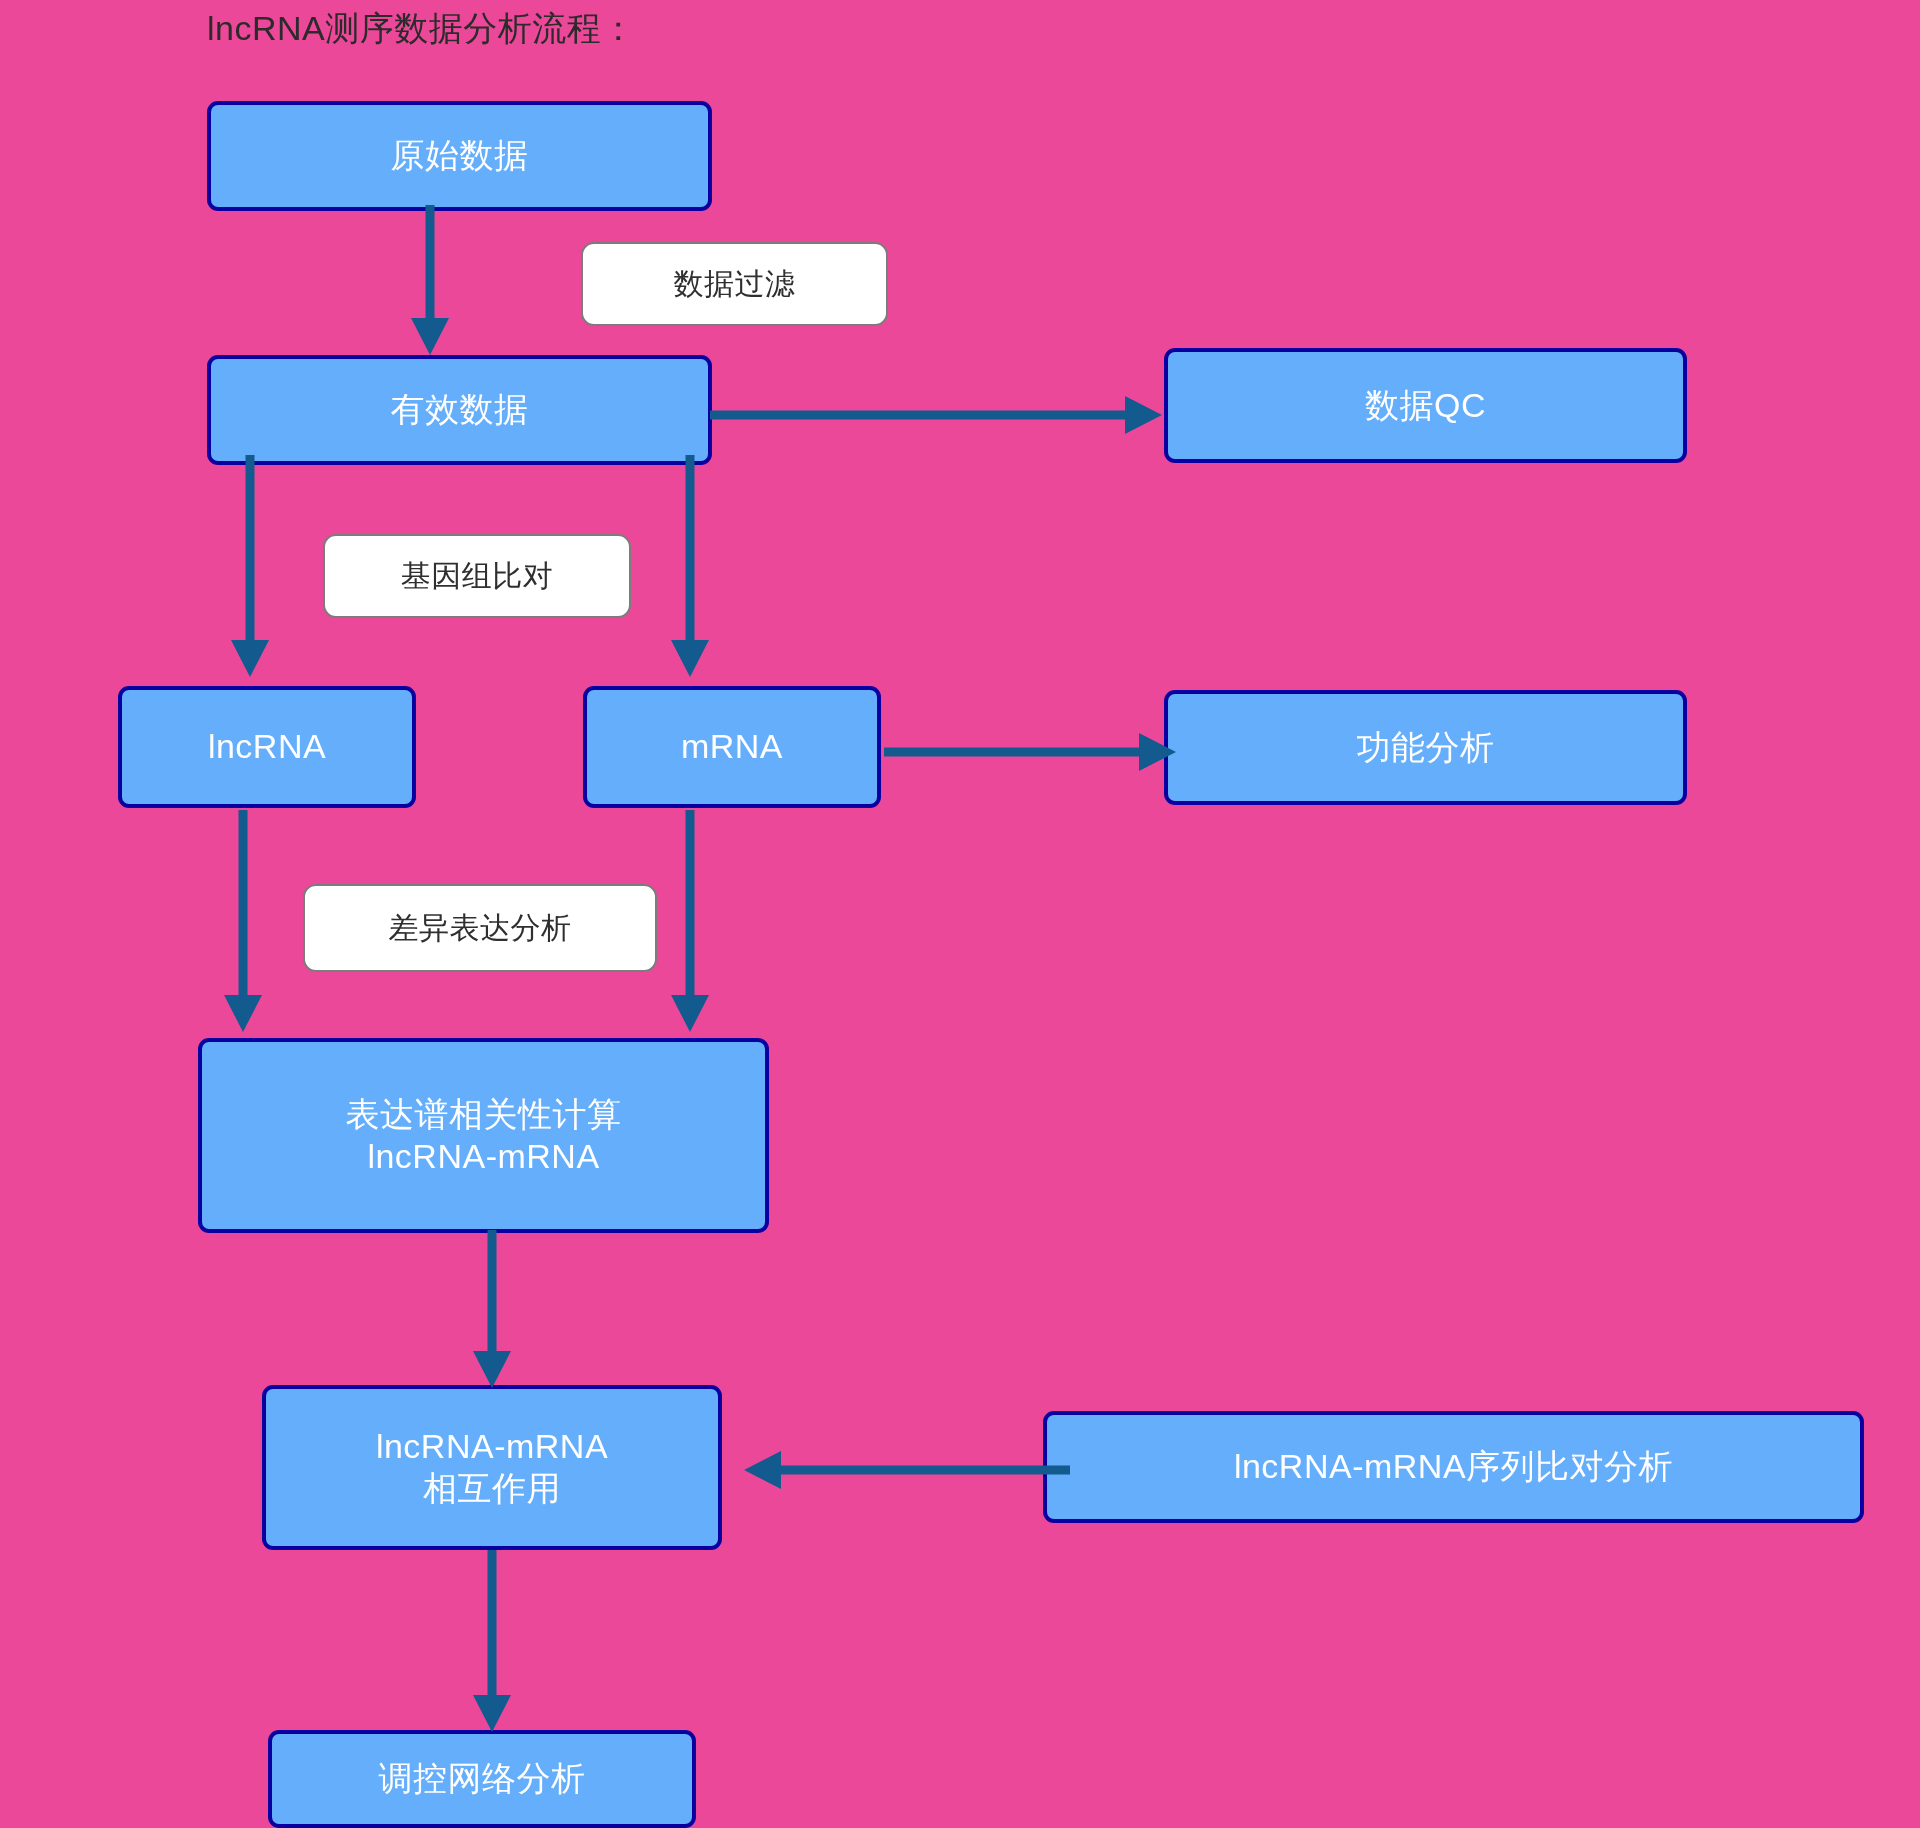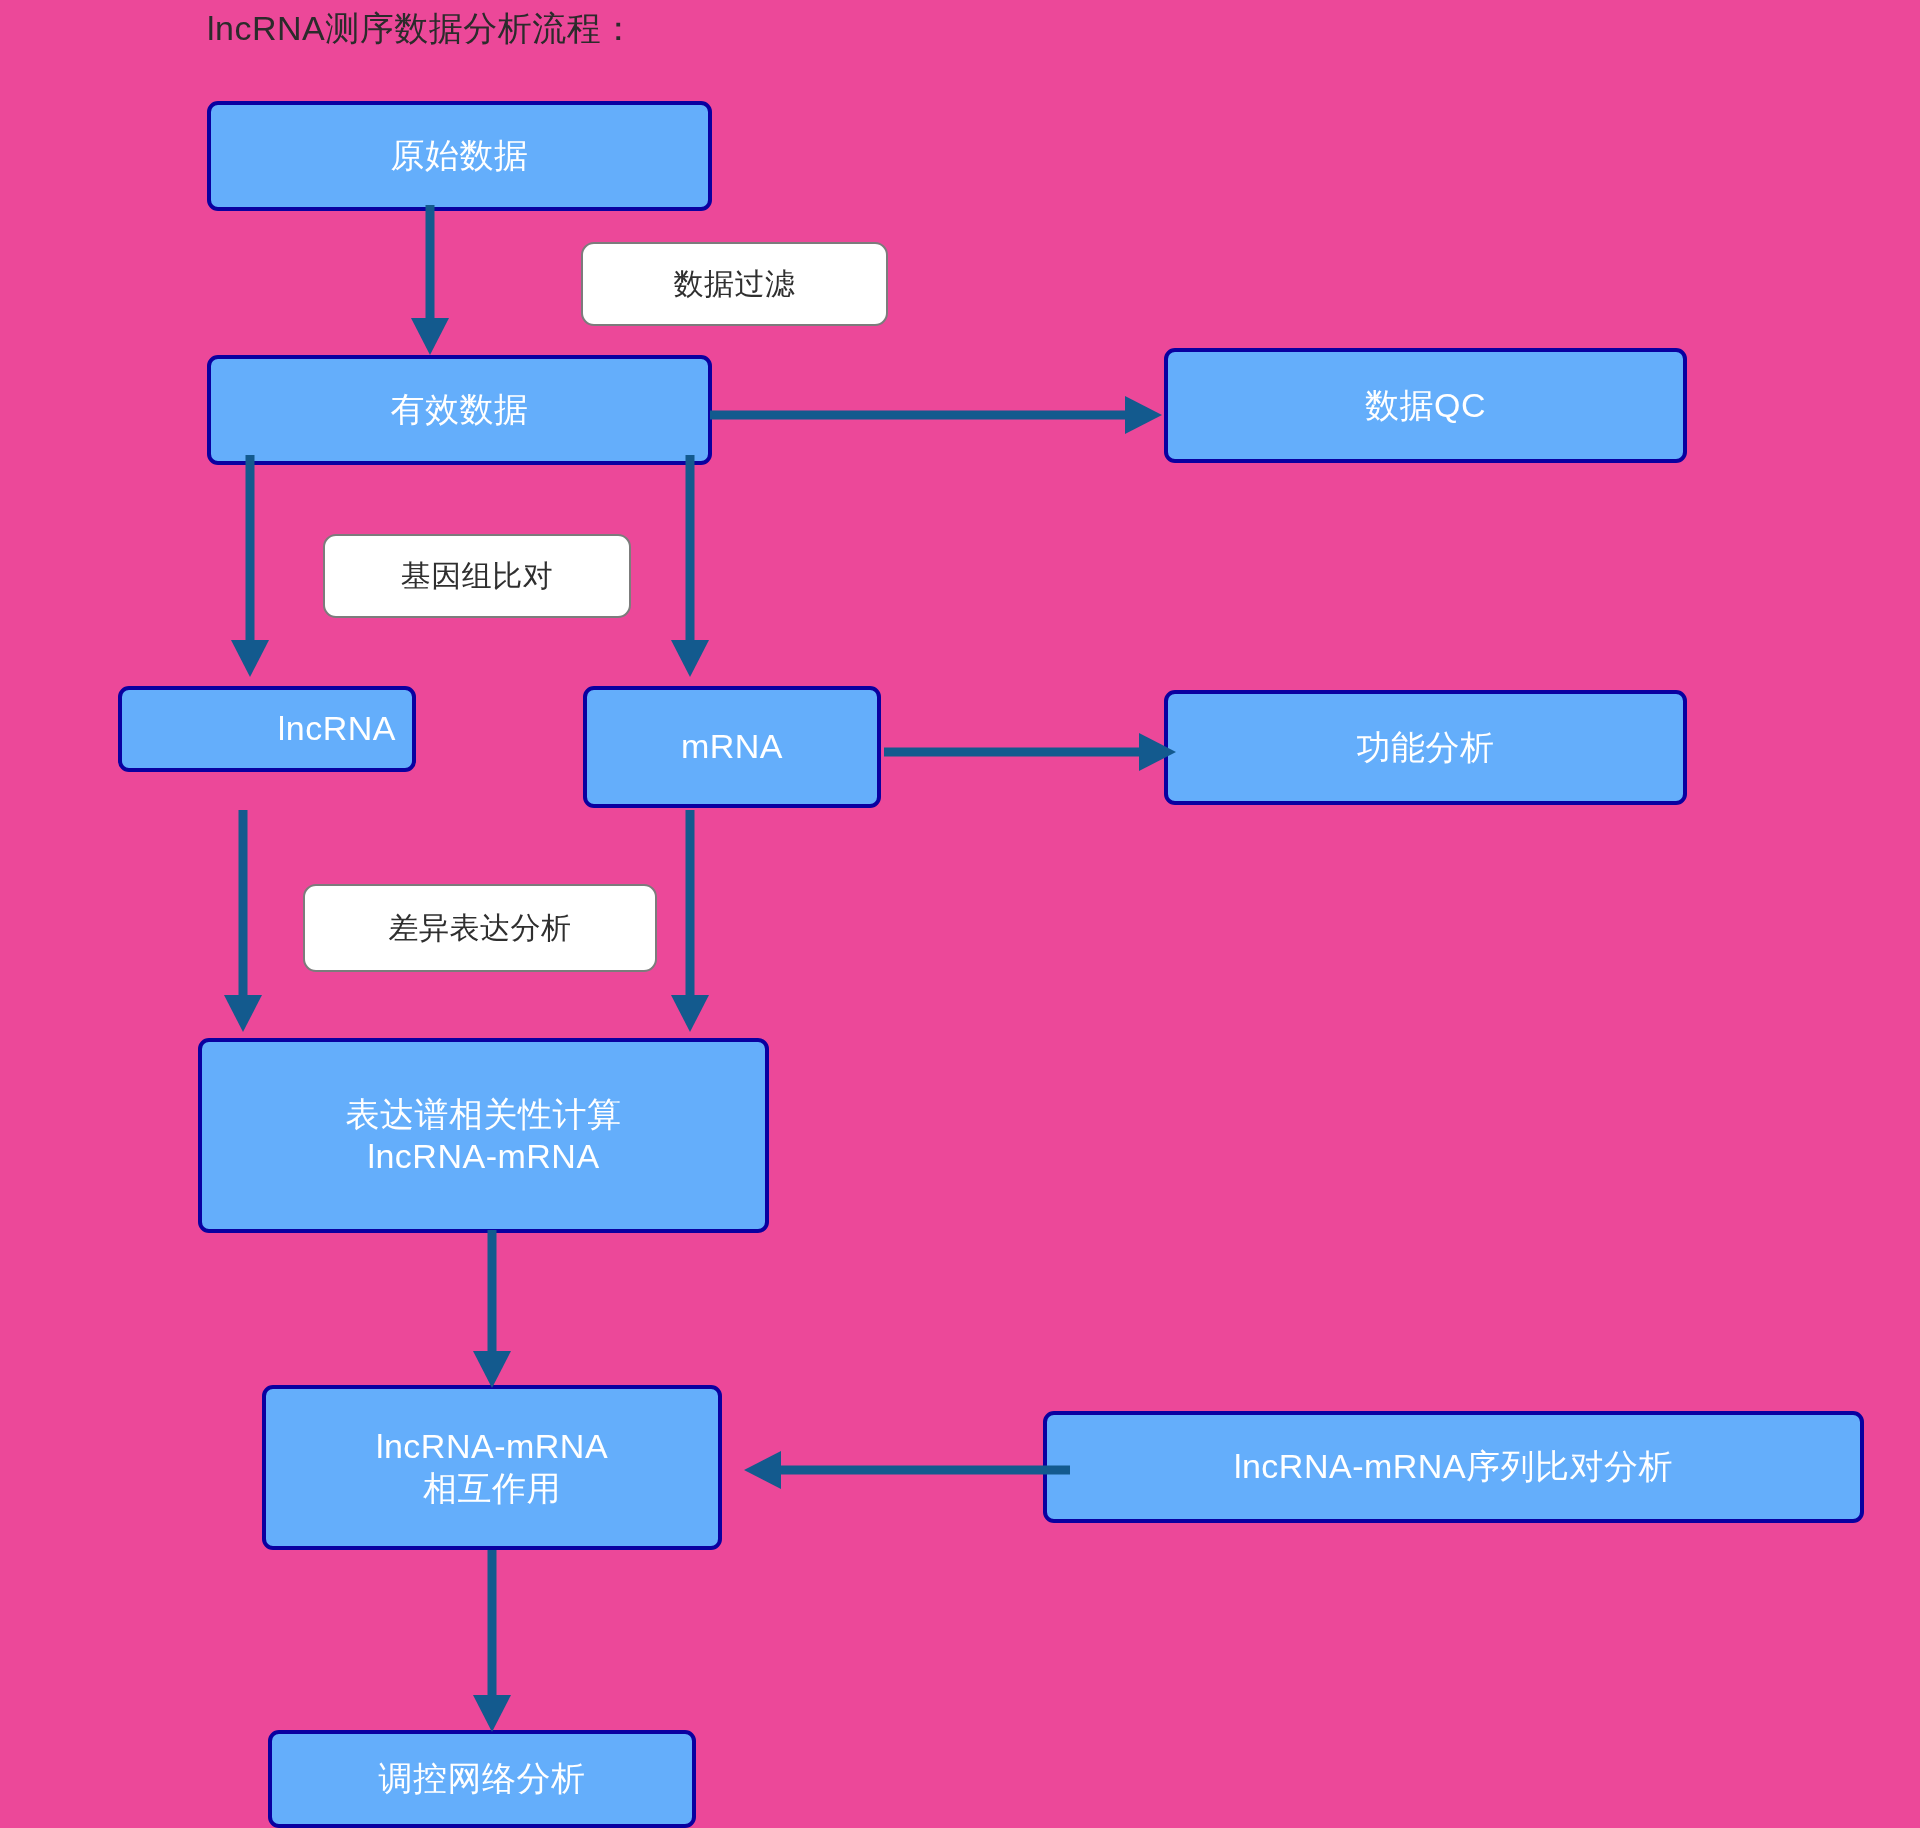--- a/index.html
+++ b/index.html
@@ -29,21 +29,21 @@
     border:4px solid #0A00A0;
     border-radius:11px;
     color:#ffffff;
     display:flex;
     align-items:center;
     justify-content:center;
     text-align:center;
     line-height:1.22;
     font-size:34px;
     letter-spacing:0.5px;
-    padding:4px 16px;
+    padding:4px 8px;
   }
   .node .ln{display:block;}
 
   
   .elabel{
     position:absolute;
     box-sizing:border-box;
     background:#ffffff;
     border:2.5px solid #7c7c7c;
     border-radius:13px;
@@ -143,21 +143,21 @@
   </div>
 
   <div class="node" style="left:207px;top:355px;width:505px;height:110px;">
     <span>有效数据</span>
   </div>
 
   <div class="node" style="left:1164px;top:348px;width:523px;height:115px;">
     <span>数据QC</span>
   </div>
 
-  <div class="node" style="left:118px;top:686px;width:298px;height:86px;justify-content:flex-end;">
+  <div class="node" style="left:118px;top:686px;width:298px;height:122px;">
     <span>lncRNA</span>
   </div>
 
   <div class="node" style="left:583px;top:686px;width:298px;height:122px;">
     <span>mRNA</span>
   </div>
 
   <div class="node" style="left:1164px;top:690px;width:523px;height:115px;">
     <span>功能分析</span>
   </div>

